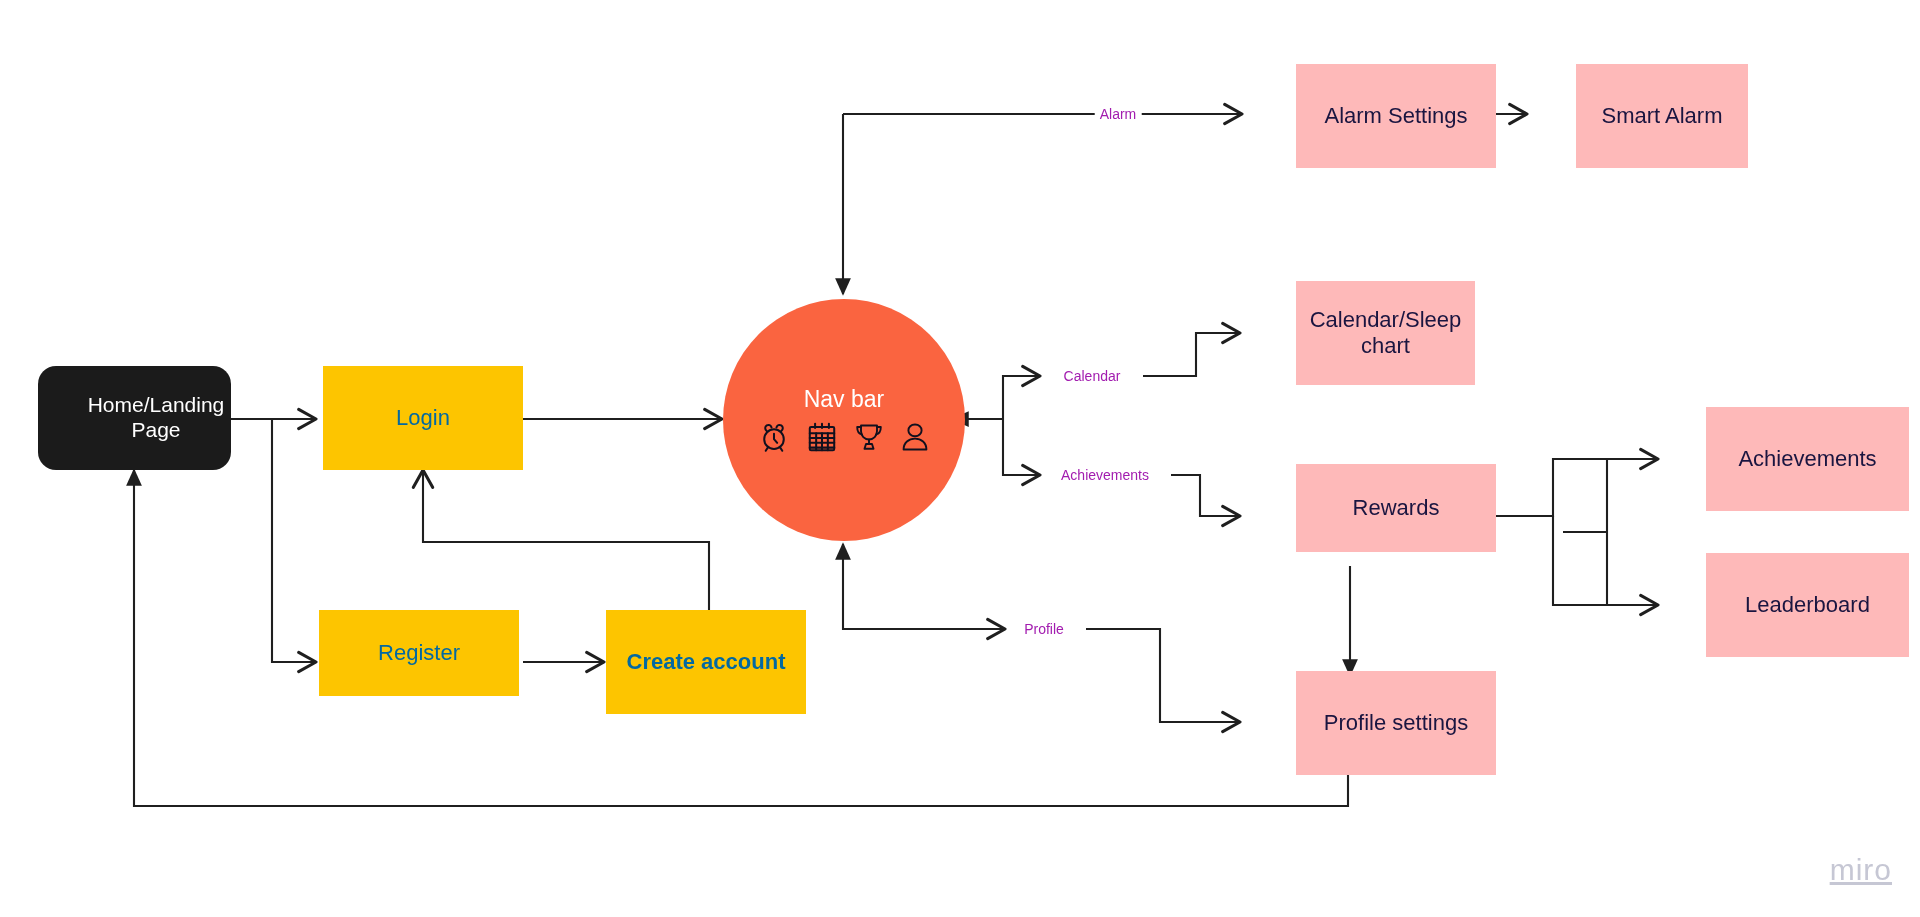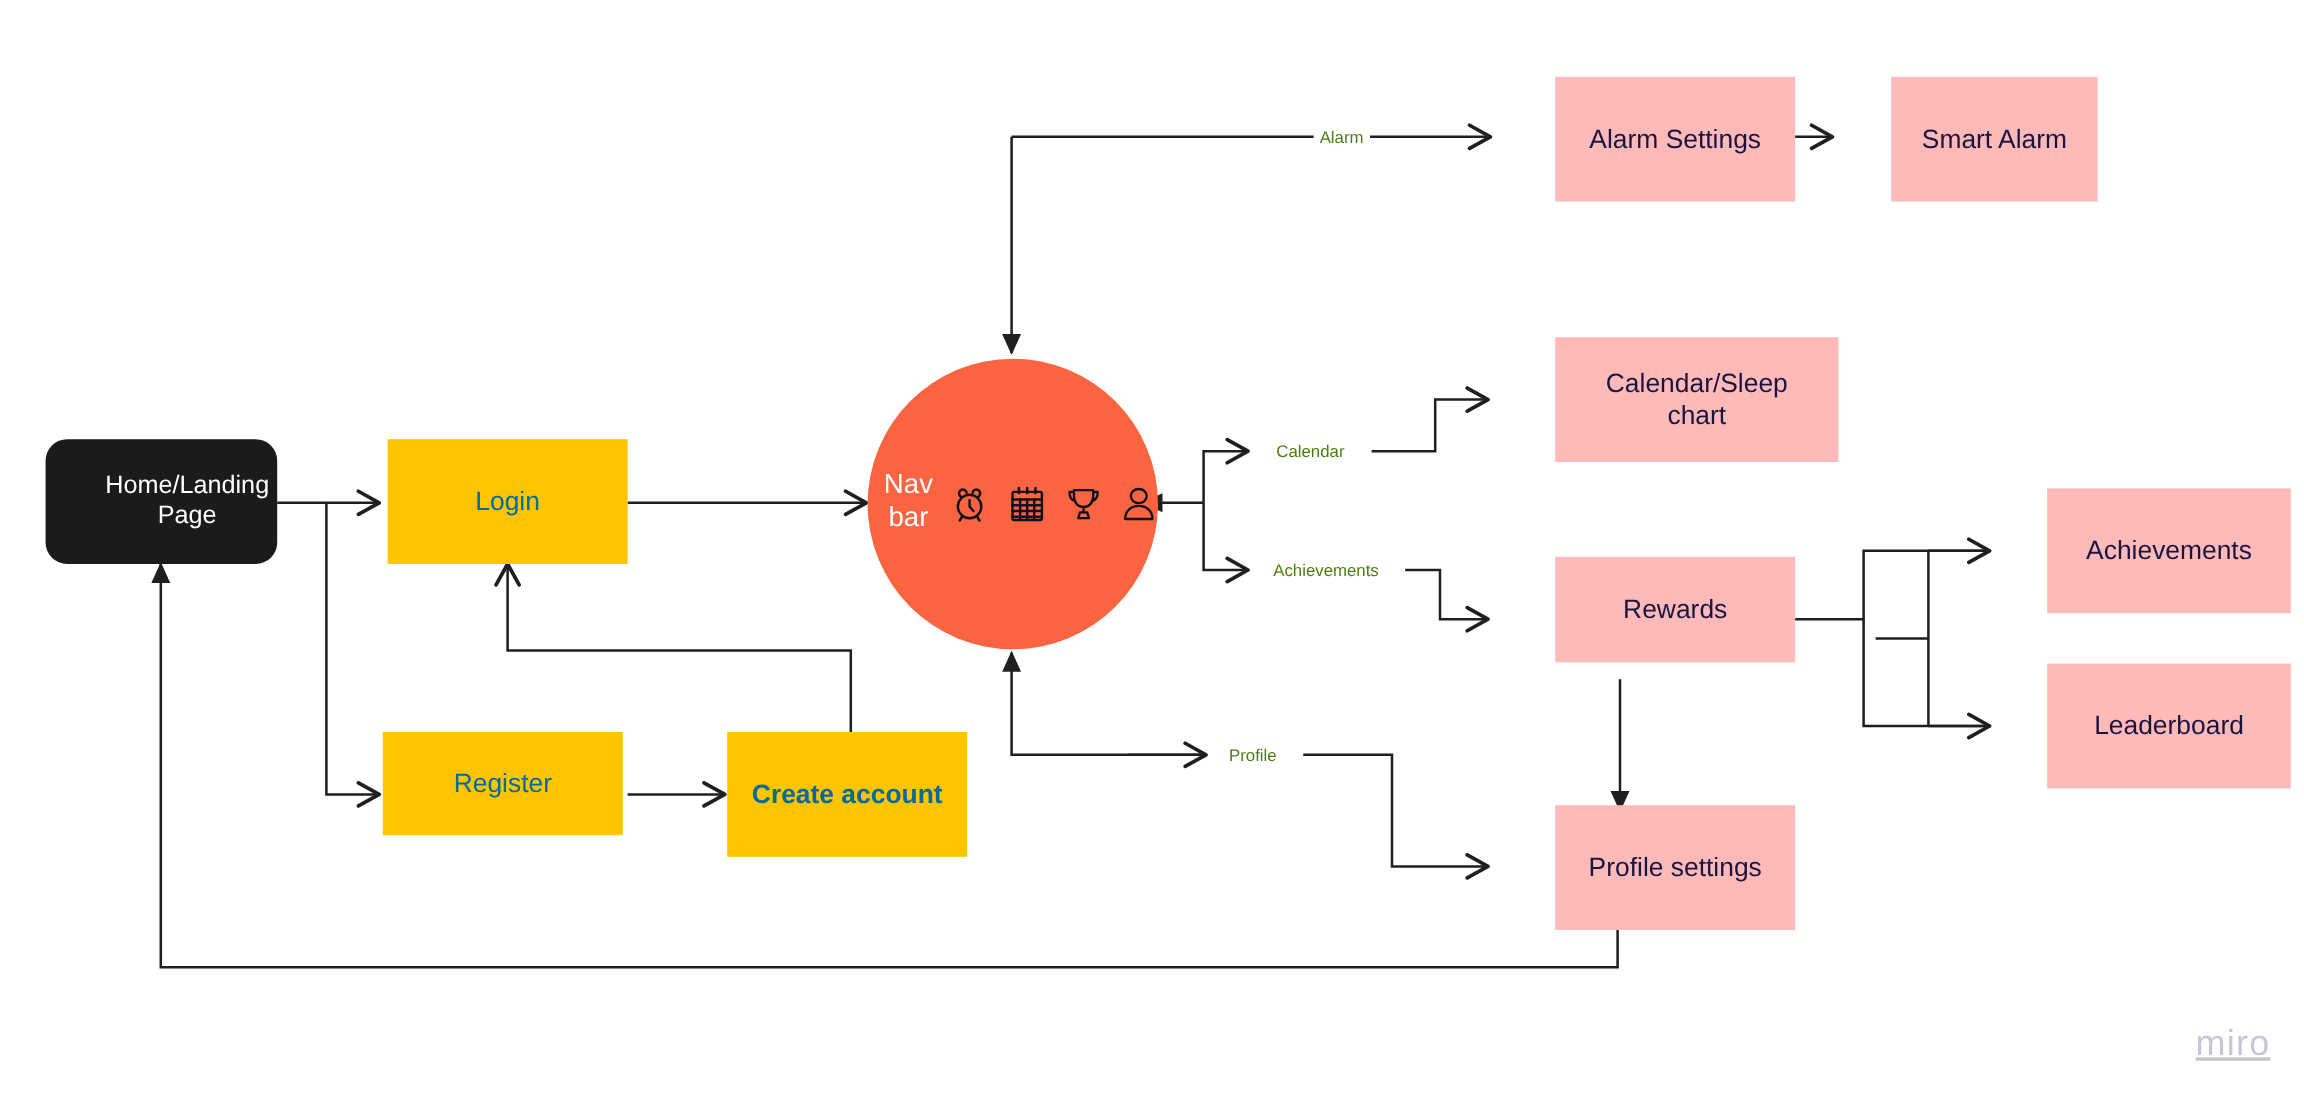--- a/index.html
+++ b/index.html
@@ -47,37 +47,37 @@
   .n-pink {
     background: #feb9b9;
     color: #1a1540;
     font-size: 22px;
     margin-left: 48px;
   }
   .n-circle {
     background: #fa6440;
     border-radius: 50%;
     color: #ffffff;
-    flex-direction: row;
+    flex-direction: column;
   }
   .n-circle .circ-title {
     font-size: 23px;
     margin-bottom: 6px;
   }
   .n-circle .circ-icons {
     display: flex;
     align-items: flex-end;
     gap: 14px;
   }
   .n-circle .circ-icons svg { display: block; }
 
   .edge-label {
     position: absolute;
     font-size: 14px;
-    color: #4d7c0f;
+    color: #a21caf;
     background: #ffffff;
     padding: 0 5px;
     white-space: nowrap;
     transform: translate(-50%, -50%);
   }
   .watermark {
     position: absolute;
     right: 28px;
     bottom: 30px;
     font-size: 30px;
@@ -218,21 +218,21 @@
   </div>
 
   <div class="node n-pink" style="left:1248px; top:64px; width:200px; height:104px;">
     <span class="node-label">Alarm Settings</span>
   </div>
 
   <div class="node n-pink" style="left:1528px; top:64px; width:172px; height:104px;">
     <span class="node-label">Smart Alarm</span>
   </div>
 
-  <div class="node n-pink" style="left:1248px; top:281px; width:236px; height:104px;">
+  <div class="node n-pink" style="left:1248px; top:281px; width:179px; height:104px;">
     <span class="node-label">
       <span>Calendar/Sleep</span><br>
       <span>chart</span>
     </span>
   </div>
 
   <div class="node n-pink" style="left:1248px; top:464px; width:200px; height:88px;">
     <span class="node-label">Rewards</span>
   </div>
 

